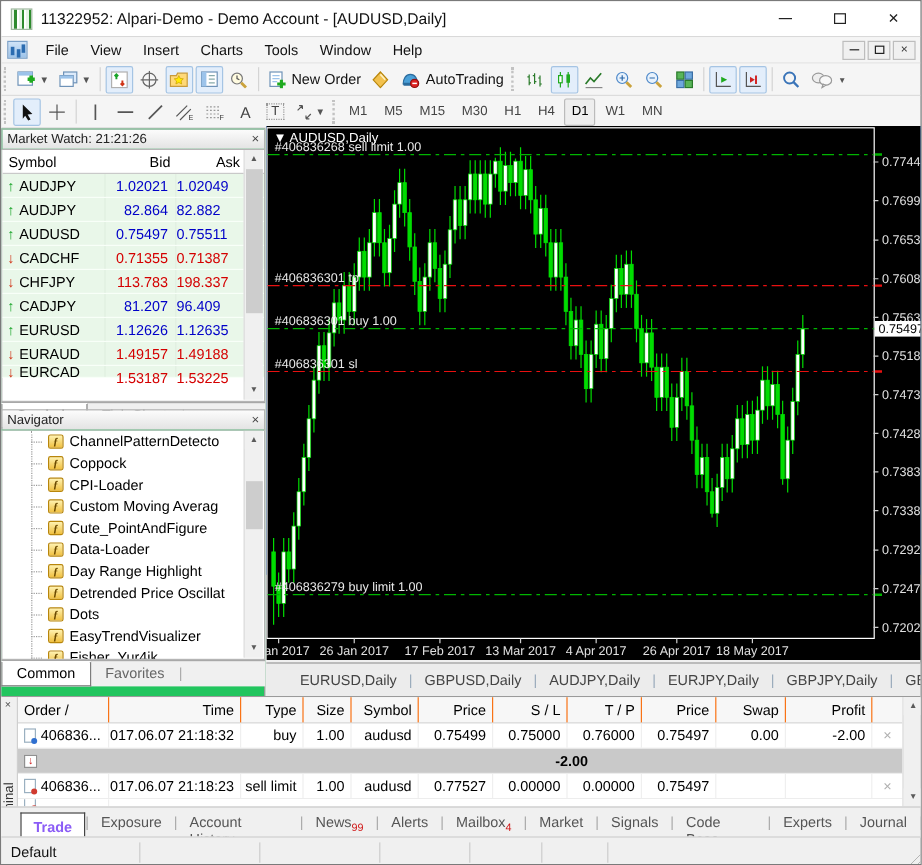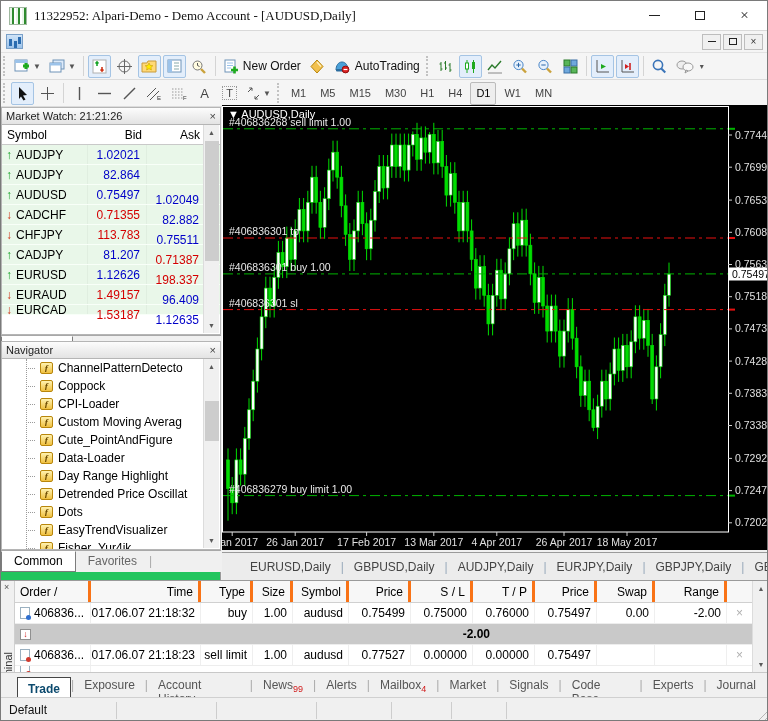--- a/index.html
+++ b/index.html
@@ -1,21 +1,21 @@
 <!DOCTYPE html>
 <html><head>
 <meta charset="utf-8">
 <style>
   * { margin:0; padding:0; box-sizing:border-box; }
   html,body { background:#888; }
   body { font-family:"Liberation Sans", sans-serif; font-size:12px; color:#000; }
   #window { position:relative; width:768px; height:721px; background:#f0f0f0; border:1px solid #7a7a7a; overflow:hidden; }
 
   
-  .titlebar { position:absolute; left:0; top:0; width:100%; height:30px; background:#ffffff; display:flex; align-items:center; border-bottom:1px solid #d9d9d9;font-family:Liberation Serif, serif; }
+  .titlebar { position:absolute; left:0; top:0; width:100%; height:30px; background:#ffffff; display:flex; align-items:center; border-bottom:1px solid #d9d9d9; }
   .app-icon { width:18px; height:18px; margin:0 7px 0 8px; border:1px solid #9fb89f; background:repeating-linear-gradient(90deg,#e8f5e8 0 2px,#2e8b2e 2px 4px,#fff 4px 6px); }
   .title-text { font-size:13px; color:#111; }
   .win-btns { margin-left:auto; display:flex; height:100%; }
   .win-btn { width:45px; height:100%; display:flex; align-items:center; justify-content:center; color:#222; font-size:13px; }
   .glyph-min { width:11px; height:1px; background:#222; display:block; }
   .glyph-max { width:10px; height:9px; border:1px solid #222; display:block; }
 
   
   .menubar { position:absolute; left:0; top:30px; width:100%; height:22px; background:#f5f5f5; display:flex; align-items:center; border-bottom:1px solid #e2e2e2; }
   .menu-doc-icon { width:17px; height:15px; margin:0 6px 0 5px; border:1px solid #7aa0c8; background:linear-gradient(#cfe3f7,#9cc3ea); position:relative; }
@@ -44,21 +44,21 @@
   .panel-title .x { margin-left:auto; color:#444; font-size:11px; }
 
   
   .mw-table { position:absolute; left:0; top:18px; width:220px; height:210px; background:#fff; border:1px solid #b5b5b5; border-top:none; overflow:hidden; }
   .mw-head { display:flex; height:20px; border-bottom:1px solid #c9c9c9; background:#fff; }
   .mw-head span { padding:3px 5px; color:#000; }
   .mw-row { display:flex; height:20px; background:#e9f7e9; border-bottom:1px solid #f8fff8; }
   .mw-row.partial { height:10px; }
   .c-sym { width:86px; padding-left:4px; display:flex; align-items:center; border-right:1px solid #e0eee0; }
   .c-bid { width:59px; text-align:right; padding:3px 6px 0 0; border-right:1px solid #e0eee0; }
-  .c-ask { width:58px; text-align:right; padding:3px 6px 0 0;margin-top:45px; }
+  .c-ask { width:58px; text-align:left; padding:3px 6px 0 0; }
   .h-sym { width:86px; } .h-bid { width:59px; text-align:right; } .h-ask { width:58px; text-align:right; }
   .arr { font-weight:bold; font-size:12px; margin-right:4px; }
   .arr.up { color:#18a428; } .arr.down { color:#d03518; }
   .val-up { color:#0000c8; } .val-down { color:#d40000; }
 
   
   .tabstrip { position:absolute; left:0; width:220px; height:22px; background:#f0f0f0; border-top:1px solid #a8a8a8; display:flex; align-items:flex-start; font-size:12px; }
   .tabstrip .tab { padding:2px 12px 3px; color:#666; margin-top:1px; }
   .tabstrip .tab.active { background:#fff; border:1px solid #7c7c7c; border-top:1px solid #fff; margin-top:0; color:#000; }
   .tabstrip .tdiv { color:#aaa; margin-top:3px; }
@@ -86,32 +86,32 @@
   .terminal { position:absolute; left:0; top:579px; width:768px; height:117px; background:#fff; border-top:1px solid #9a9a9a; }
   .term-side { position:absolute; left:0; top:0; width:14px; height:117px; background:#f0f0f0; border-right:1px solid #cfcfcf; }
   .term-side .x { position:absolute; top:1px; left:3px; font-size:9px; color:#555; }
   .term-side .vlabel { position:absolute; bottom:4px; left:1px; writing-mode:vertical-rl; transform:rotate(180deg); font-size:11px; color:#333; }
   .t-table { position:absolute; left:14px; top:0; width:737px; }
   .t-row { display:flex; height:21px; border-bottom:1px solid #ededed; background:#fff; align-items:center; }
   .t-row.header { height:22px; background:#f7f7f7; border-bottom:1px solid #d0d0d0; color:#000; }
   .t-row.balance { background:#c9c9c9; font-weight:bold; position:relative; }
   .t-row.partial { height:6px; overflow:hidden; border-bottom:none; }
   .t-cell { padding:0 5px; white-space:nowrap; overflow:hidden; border-right:1px solid #efefef; height:100%; display:flex; align-items:center; }
-  .t-row.header .t-cell { border-right:3px solid #f97316; }
+  .t-row.header .t-cell { border-right:1px solid #f97316; }
   .num { justify-content:flex-end; }
   .ord-icon { width:10px; height:12px; border:1px solid #9ab0c0; background:#fff; position:relative; margin-right:4px; flex:none; }
   .ord-icon::after { content:""; position:absolute; right:-2px; bottom:-2px; width:5px; height:5px; border-radius:50%; }
   .ord-icon.buy::after { background:#2f6fd0; }
   .ord-icon.pending::after { background:#d03a2f; }
   .bal-icon { width:11px; height:11px; border:1px solid #909090; background:#fff; color:#d02020; font-size:9px; line-height:9px; text-align:center; margin-right:5px; flex:none; }
   .row-x { color:#b0b0b0; justify-content:center; }
   .term-scroll { position:absolute; right:0; top:0; width:17px; height:91px; background:#f0f0f0; border-left:1px solid #dcdcdc; }
   .term-tabs { position:absolute; left:0; top:91px; width:768px; height:26px; background:#f0f0f0; border-top:1px solid #c8c8c8; display:flex; align-items:flex-start; padding-left:16px; }
   .term-tabs .tab { padding:4px 10px; color:#555; margin-top:1px; }
-  .term-tabs .tab.active { background:#fff; border:1px solid #444; border-bottom:1px solid #fff; margin-top:4px; color:#0c4a6e; font-weight:bold; }
+  .term-tabs .tab.active { background:#fff; border:1px solid #444; border-bottom:1px solid #fff; margin-top:4px; color:#8b5cf6; font-weight:bold; }
   .term-tabs .tdiv { color:#aaa; margin-top:5px; }
   .badge { color:#d01818; font-size:9px; vertical-align:sub; }
 
   
   .statusbar { position:absolute; left:0; top:696px; width:768px; height:25px; background:#f0f0f0; border-top:1px solid #d0d0d0; display:flex; align-items:center; }
   .st-cell { height:17px; border-right:1px solid #cdcdcd; padding:1px 8px; color:#111; display:flex; align-items:center; }
   .grip-corner { position:absolute; right:0; bottom:0; width:14px; height:14px; background:repeating-linear-gradient(135deg,transparent 0 3px,#b5b5b5 3px 4px); clip-path:polygon(100% 0,100% 100%,0 100%); }
 </style>
 </head>
 <body>
@@ -129,20 +129,29 @@
           <span class="glyph-max"></span>
         </div>
       <div class="win-btn">
           <span style="font-size:15px;">×</span>
         </div>
     </div>
   </div>
 
   <div class="menubar">
     <span class="menu-doc-icon"></span>
+    <div id="menu-items" style="display:flex;">
+        <div class="menu-item">File</div>
+        <div class="menu-item">View</div>
+        <div class="menu-item">Insert</div>
+        <div class="menu-item">Charts</div>
+        <div class="menu-item">Tools</div>
+        <div class="menu-item">Window</div>
+        <div class="menu-item">Help</div>
+      </div>
     <div class="menu-win-ctrls">
       <div class="mwc">
           <span class="glyph-min" style="width:8px;"></span>
         </div>
       <div class="mwc">
           <span class="glyph-max" style="width:8px;height:7px;"></span>
         </div>
       <div class="mwc">×</div>
     </div>
   </div>
@@ -836,21 +845,21 @@
           <span class="t-cell " style="width:76px">Order /</span>
           <span class="t-cell num" style="width:110px">Time</span>
           <span class="t-cell num" style="width:52px">Type</span>
           <span class="t-cell num" style="width:40px">Size</span>
           <span class="t-cell num" style="width:56px">Symbol</span>
           <span class="t-cell num" style="width:62px">Price</span>
           <span class="t-cell num" style="width:62px">S / L</span>
           <span class="t-cell num" style="width:62px">T / P</span>
           <span class="t-cell num" style="width:62px">Price</span>
           <span class="t-cell num" style="width:58px">Swap</span>
-          <span class="t-cell num" style="width:72px">Range</span>
+          <span class="t-cell num" style="width:72px">Profit</span>
           <span class="t-cell" style="width:25px;border-right:none;"></span>
         </div>
       <div id="term-rows">
           <div class="t-row">
             <span class="t-cell " style="width:76px">
               <span class="ord-icon buy"></span>
               <span>406836...</span>
             </span>
             <span class="t-cell num" style="width:110px">
               <span>2017.06.07 21:18:32</span>

